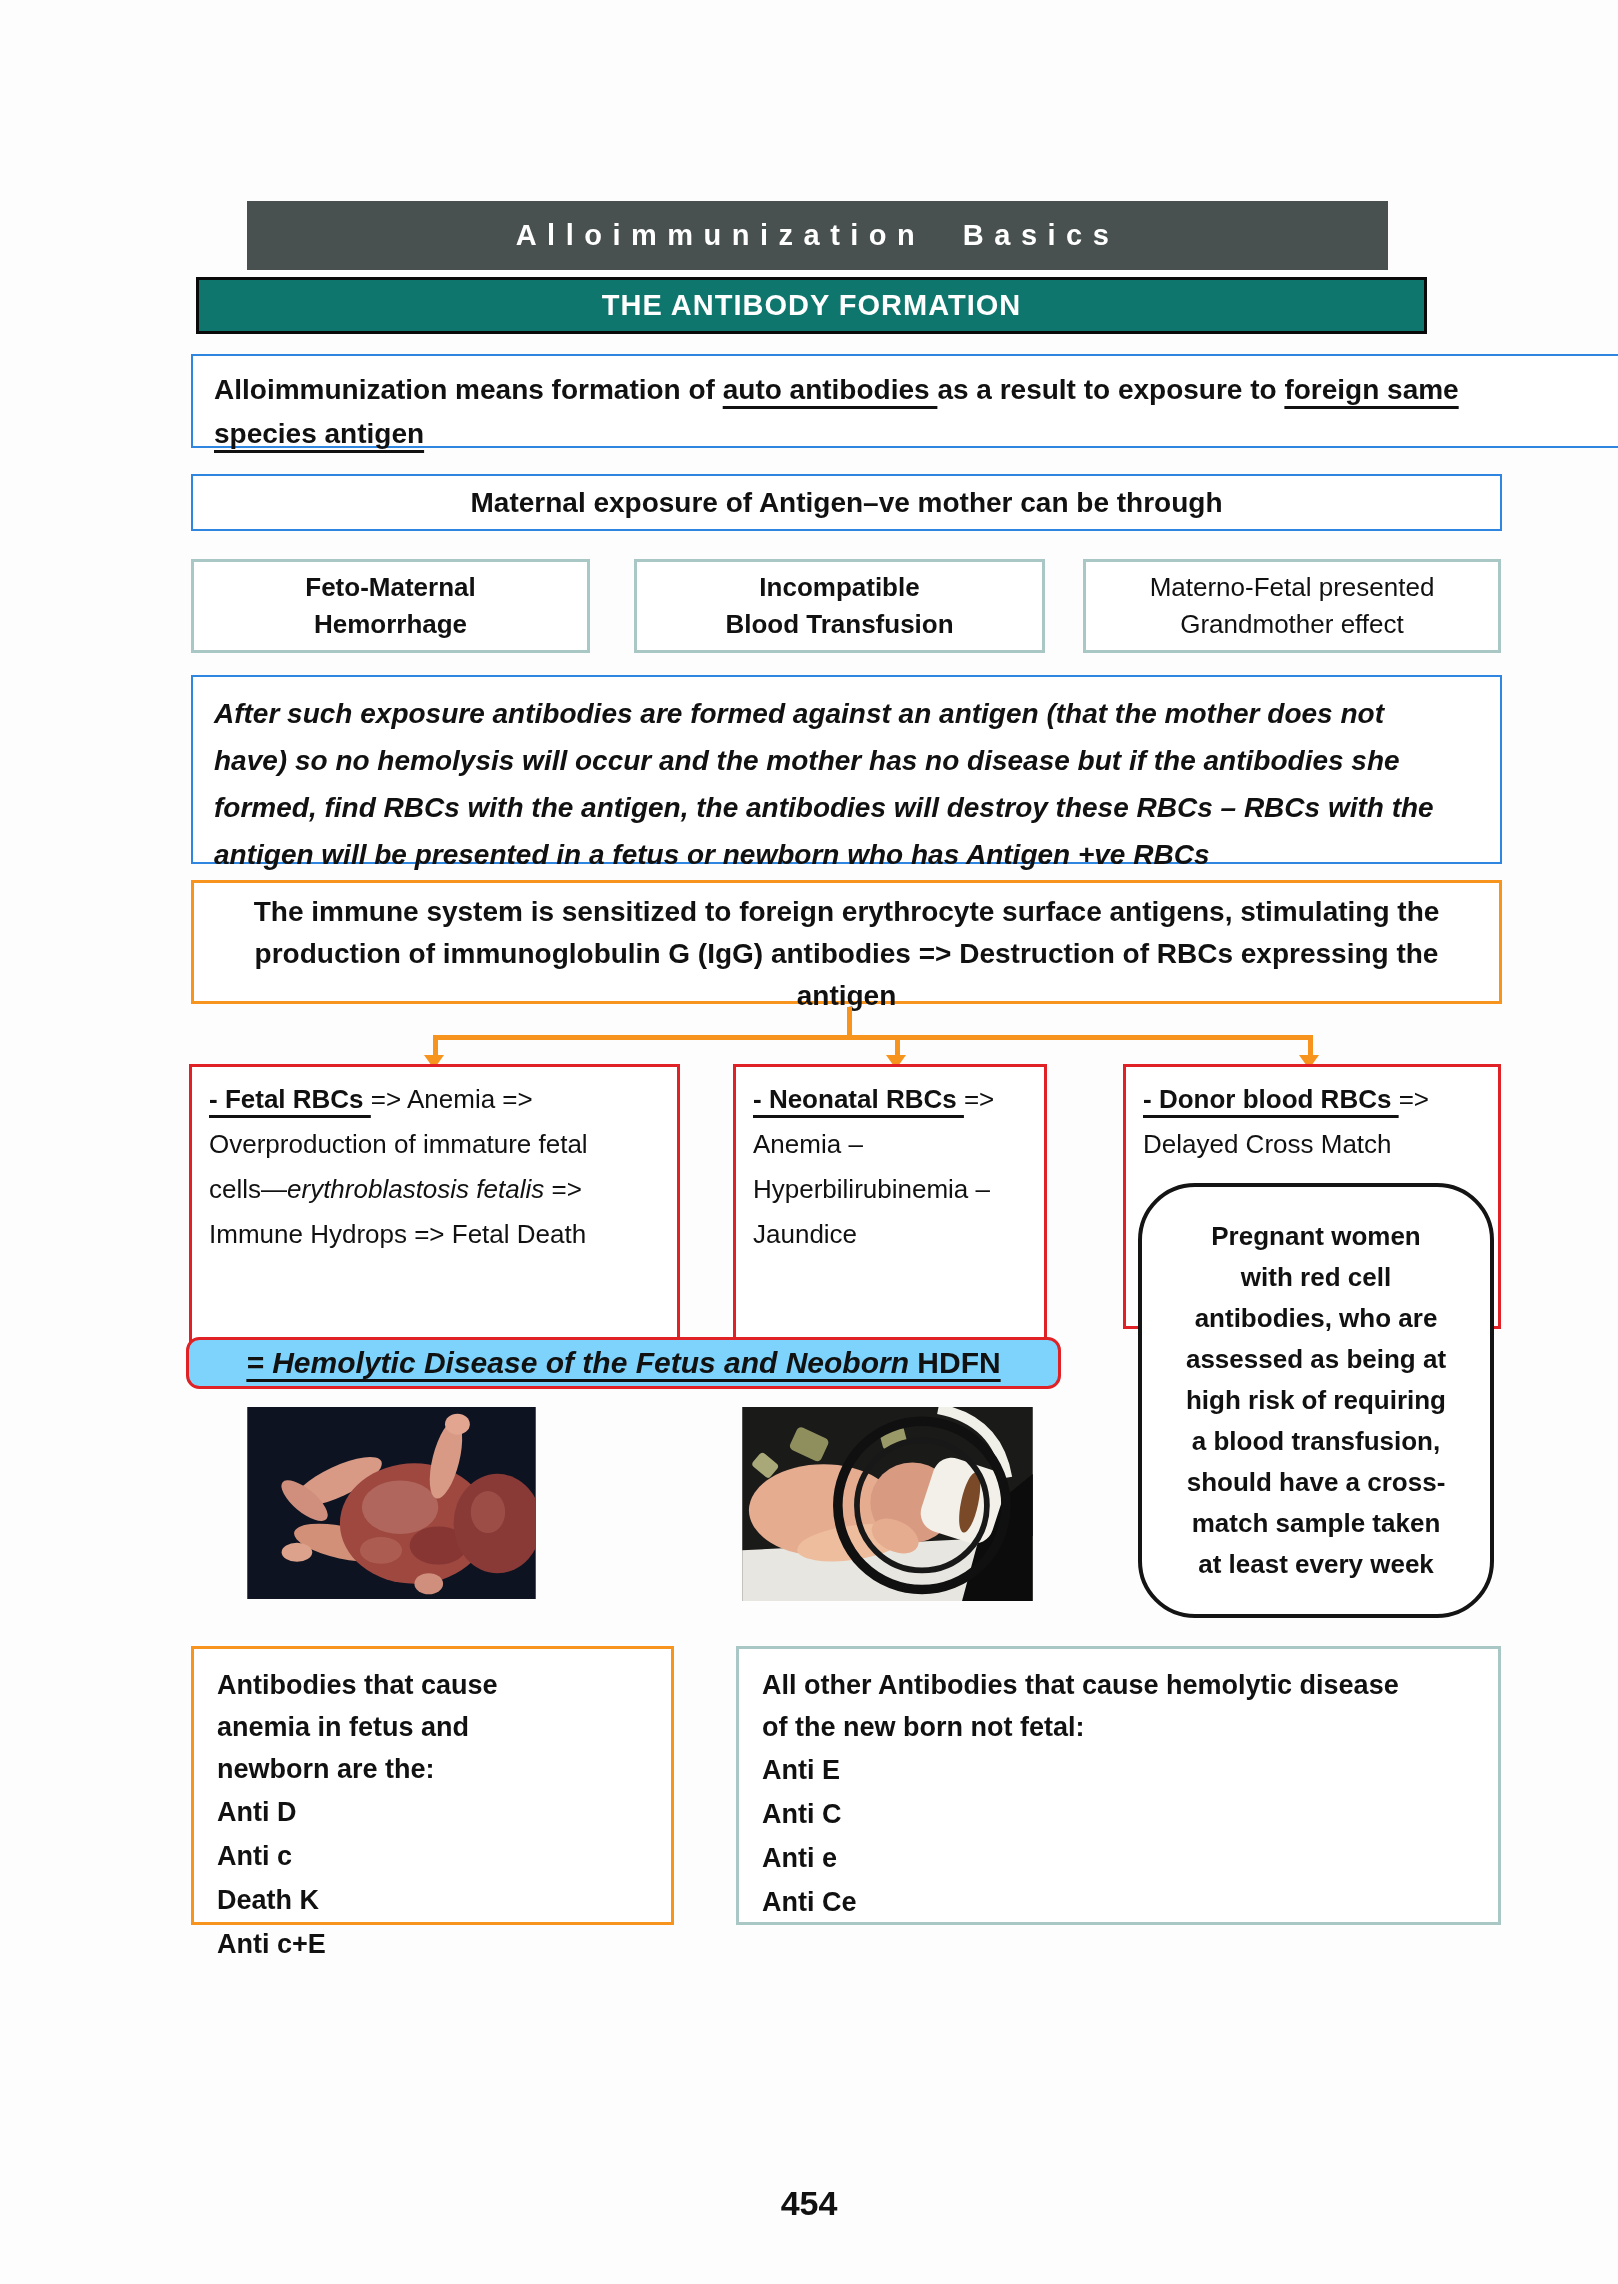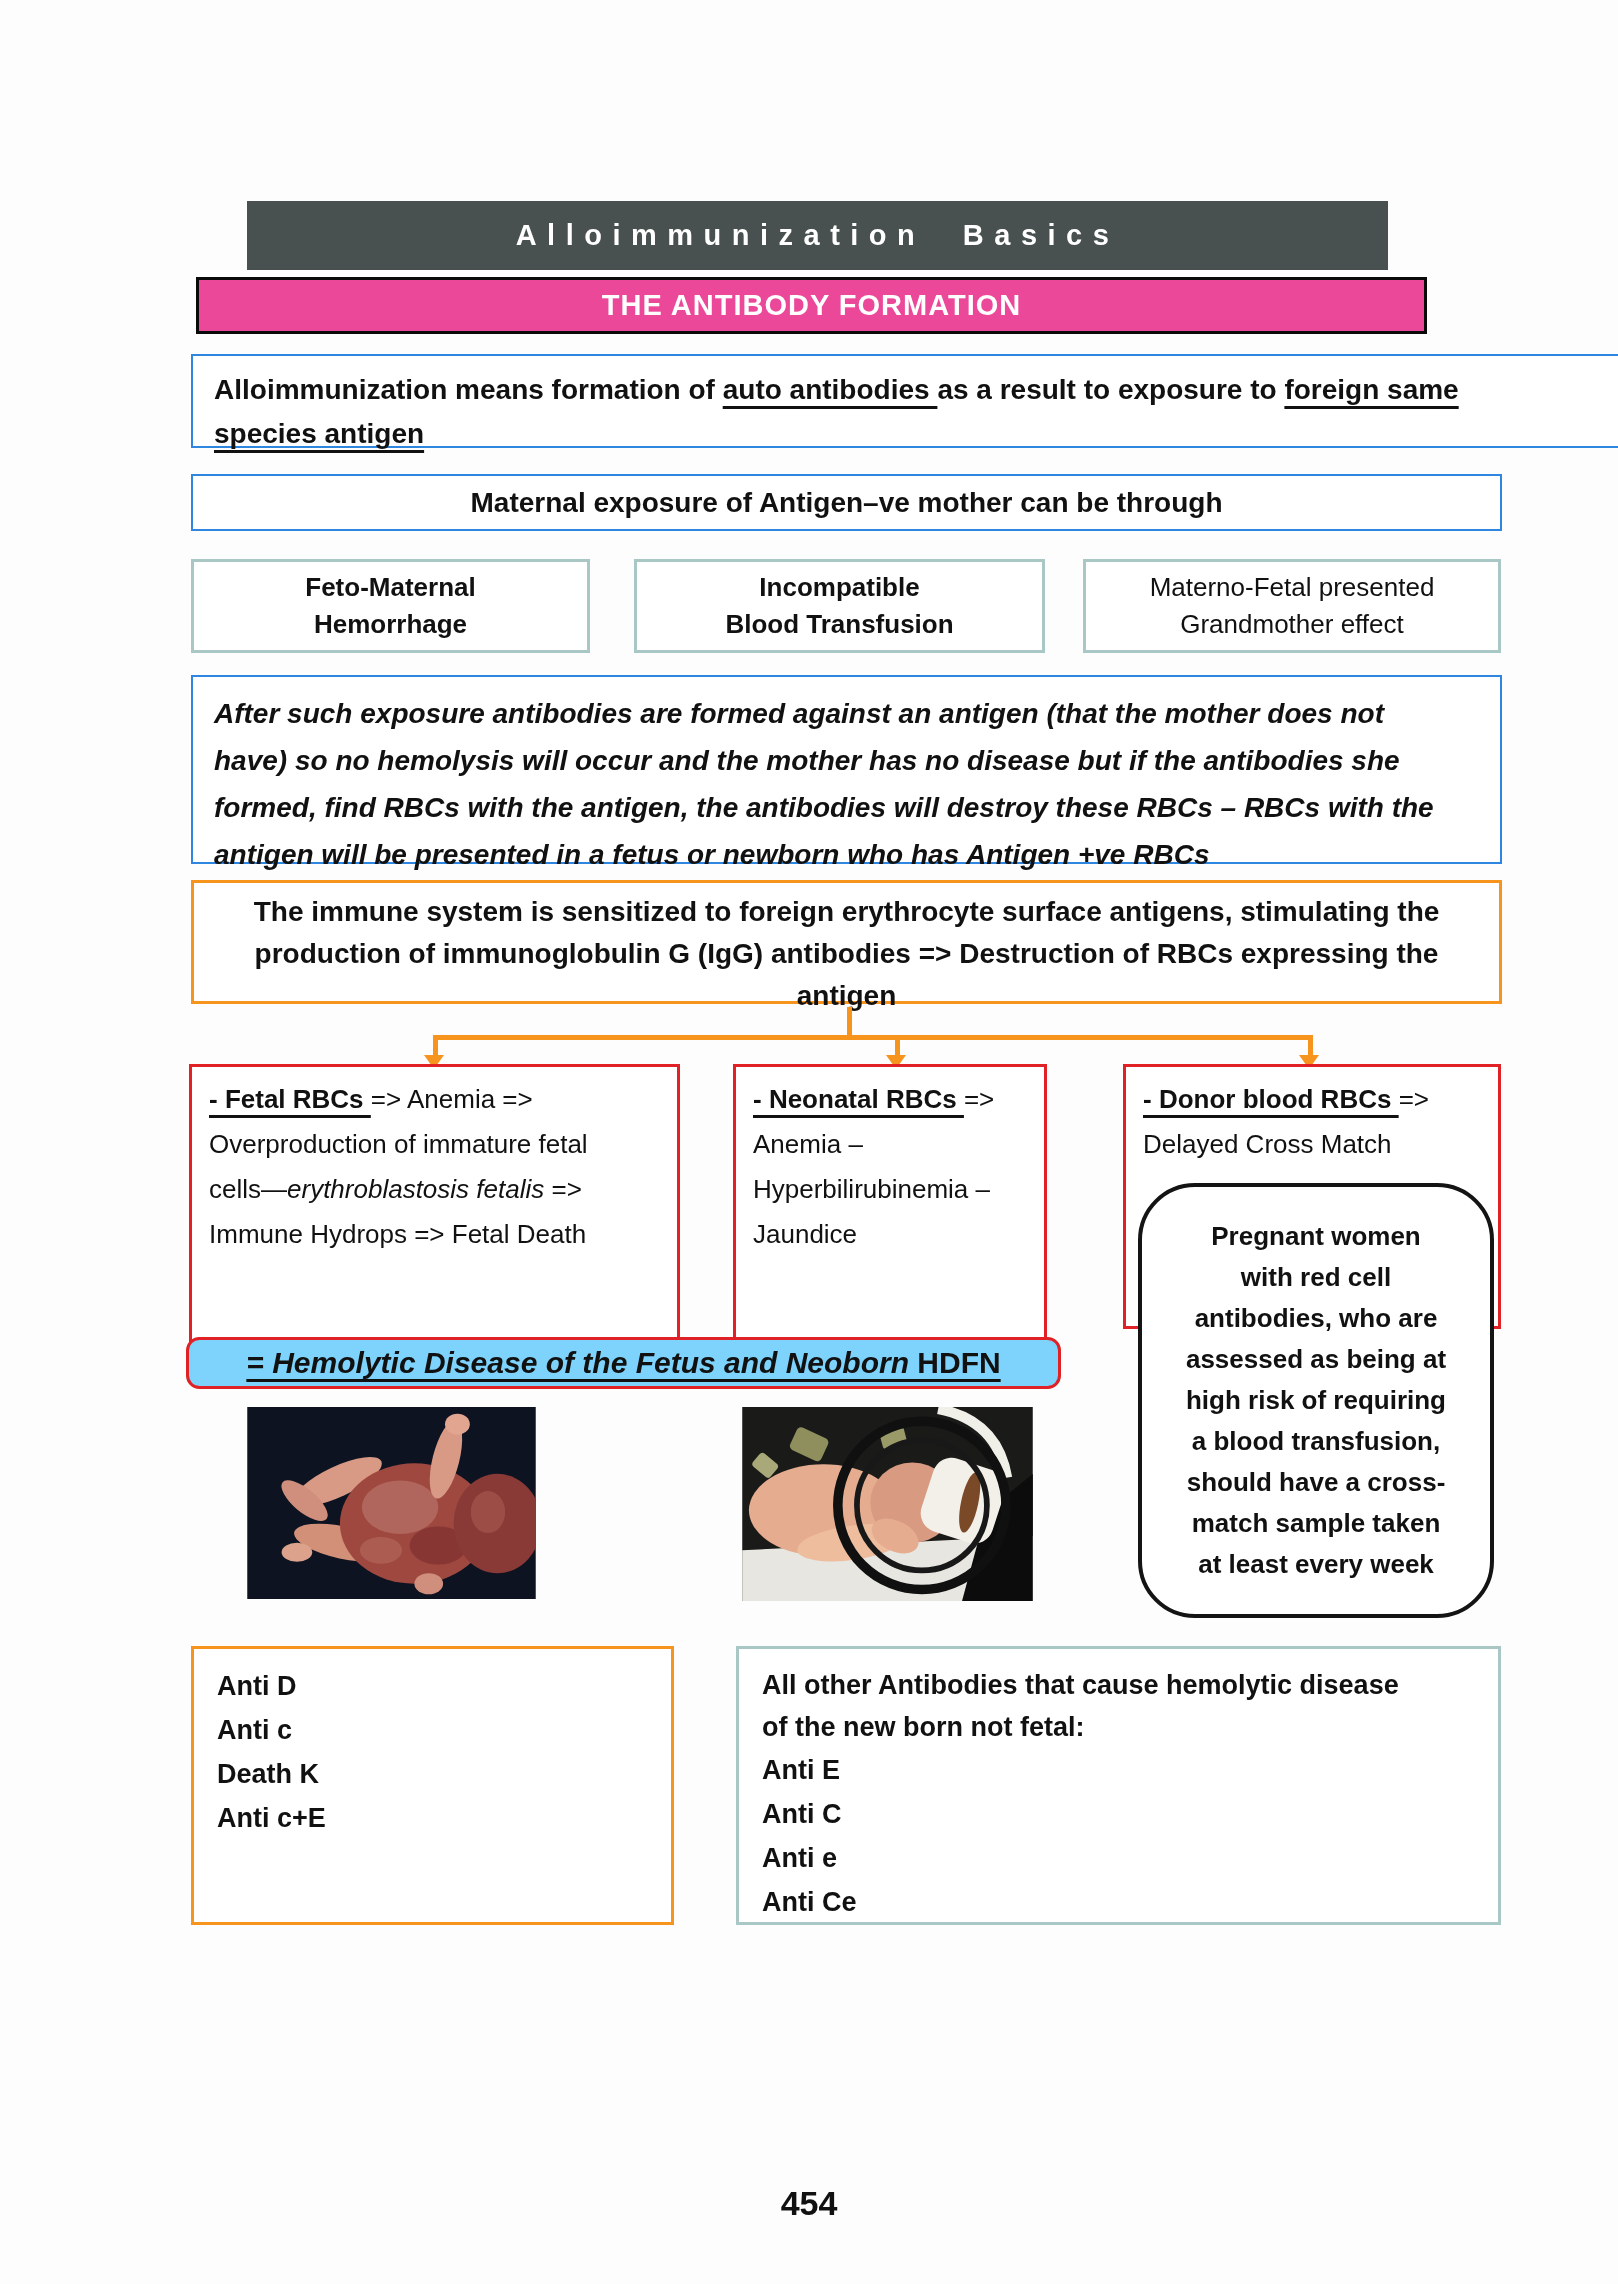--- a/index.html
+++ b/index.html
@@ -3,21 +3,21 @@
 <meta charset="utf-8">
 <style>
   html,body{margin:0;padding:0;background:#e8e8e8;}
   .page{position:relative;width:1618px;height:2285px;background:#fefdfd;
         font-family:"Liberation Sans", sans-serif;color:#111;overflow:hidden;margin:0 auto;}
   .abs{position:absolute;box-sizing:border-box;}
   .flexc{display:flex;align-items:center;justify-content:center;}
 
   .title-bar{left:247px;top:201px;width:1141px;height:69px;background:#48514F;color:#fff;
              font-size:29px;font-weight:bold;letter-spacing:10.5px;word-spacing:19px;}
-  .subtitle-bar{left:196px;top:277px;width:1231px;height:57px;background:#ec4899;
+  .subtitle-bar{left:196px;top:277px;width:1231px;height:57px;background:#0f766e;
                 border:3.8px solid #0a0a0a;color:#fff;font-size:29px;font-weight:bold;letter-spacing:1px;}
 
   .blue-box{border:2.9px solid #2E86E0;background:#fff;}
   .def-box{left:191px;top:354px;width:1511px;height:94px;font-size:28px;font-weight:bold;
            padding:11.5px 0 0 21px;line-height:44px;}
   .def-inner{display:block;width:1247px;}
   .u{text-decoration:underline;text-decoration-thickness:2.9px;text-underline-offset:6.7px;}
 
   .maternal-box{left:191px;top:474px;width:1311px;height:57px;font-size:28px;font-weight:bold;}
 
@@ -174,20 +174,21 @@
       <rect x="52" y="26" width="36" height="26" rx="5" fill="#8f8f5e" transform="rotate(25 70 39)"></rect>
       <rect x="145" y="22" width="26" height="20" rx="4" fill="#9a9a68" transform="rotate(-15 158 32)"></rect>
       <rect x="12" y="52" width="24" height="18" rx="4" fill="#a8a878" transform="rotate(40 24 61)"></rect>
       <path d="M205 2 q62 12 72 72" stroke="#f0efe8" stroke-width="11" fill="none"></path>
       <circle cx="188" cy="103" r="88" fill="none" stroke="#101010" stroke-width="10"></circle>
       <circle cx="188" cy="103" r="68" fill="none" stroke="#181818" stroke-width="6"></circle>
     </svg>
   </div>
 
   <div class="abs bottom-box anemia-box">
+    <span class="bb-title bb-title-left">Antibodies that cause anemia in fetus and newborn are the:</span>
     <span class="bb-item">Anti D</span>
     <span class="bb-item">Anti c</span>
     <span class="bb-item">Death K</span>
     <span class="bb-item">Anti c+E</span>
   </div>
   <div class="abs bottom-box other-box">
     <span class="bb-title bb-title-right">All other Antibodies that cause hemolytic disease of the new born not fetal:</span>
     <span class="bb-item">Anti E</span>
     <span class="bb-item">Anti C</span>
     <span class="bb-item">Anti e</span>

